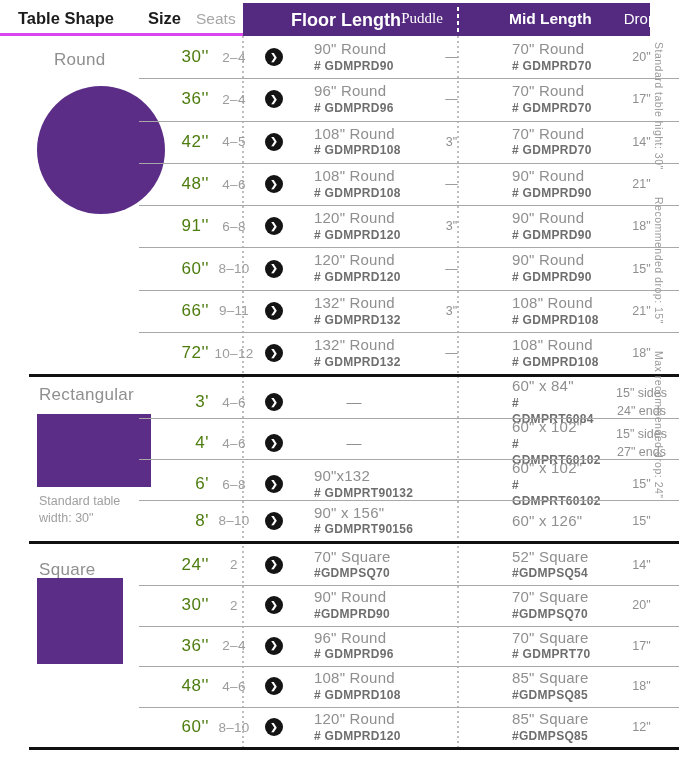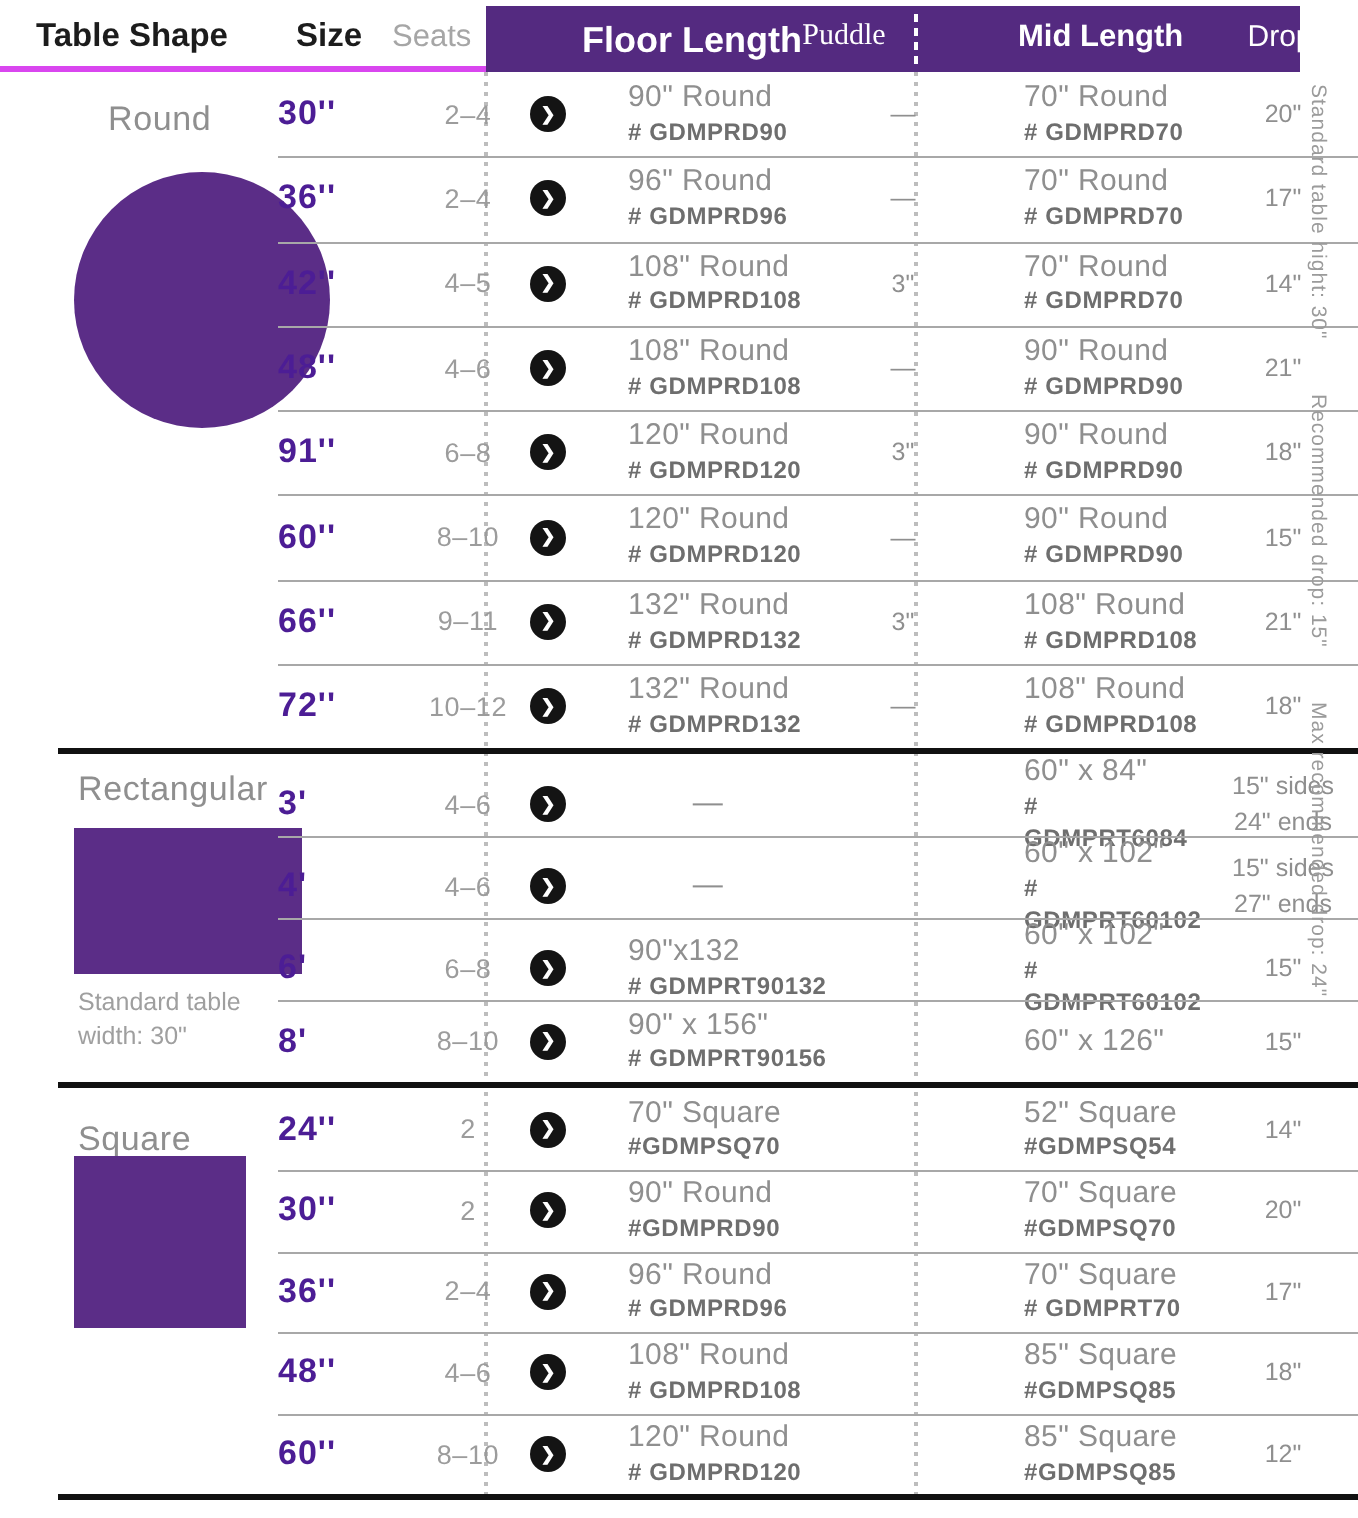--- a/index.html
+++ b/index.html
@@ -30,21 +30,21 @@
     background:repeating-linear-gradient(to bottom,#bdbdbd 0 2px,transparent 2px 5px);}
   .vdots.arrow-line{left:242px;}
   .vdots.mid-line{left:457px;}
 
   
   #sections{position:relative;width:650px;margin-left:29px;}
   .section{position:relative;border-bottom:3px solid #111;width:650px;}
   .row{display:grid;grid-template-columns:110px 70px 50px 30px 130px 65px 120px 75px;
     height:var(--rh);align-items:center;position:relative;}
   .row:not(.first)::before{content:"";position:absolute;left:110px;right:0;top:0;height:1px;background:#a8a8a8;}
-  .cell-size{text-align:left;font-size:17px;font-weight:700;color:#4c1d95;letter-spacing:.5px;}
+  .cell-size{text-align:right;font-size:17px;font-weight:400;color:#4d7c0f;letter-spacing:.5px;}
   .cell-seats{text-align:center;font-size:13.5px;color:#9c9c9c;letter-spacing:.3px;}
   .cell-arrow{display:flex;justify-content:center;align-items:center;}
   .arrow-badge{width:18px;height:18px;border-radius:50%;background:#141414;color:#fff;
     display:flex;align-items:center;justify-content:center;font-size:9px;font-weight:700;line-height:1;}
   .cell-floor{padding-left:25px;}
   .cell-mid{padding-left:28px;}
   .cell-main{font-size:15px;color:#8f8f8f;letter-spacing:.2px;line-height:1.25;}
   .cell-code{font-size:12px;font-weight:700;color:#6e6e6e;letter-spacing:.3px;line-height:1.3;}
   .dash-cell{padding-left:0;text-align:center;}
   .dash-cell .cell-main{font-size:15px;color:#8f8f8f;}

